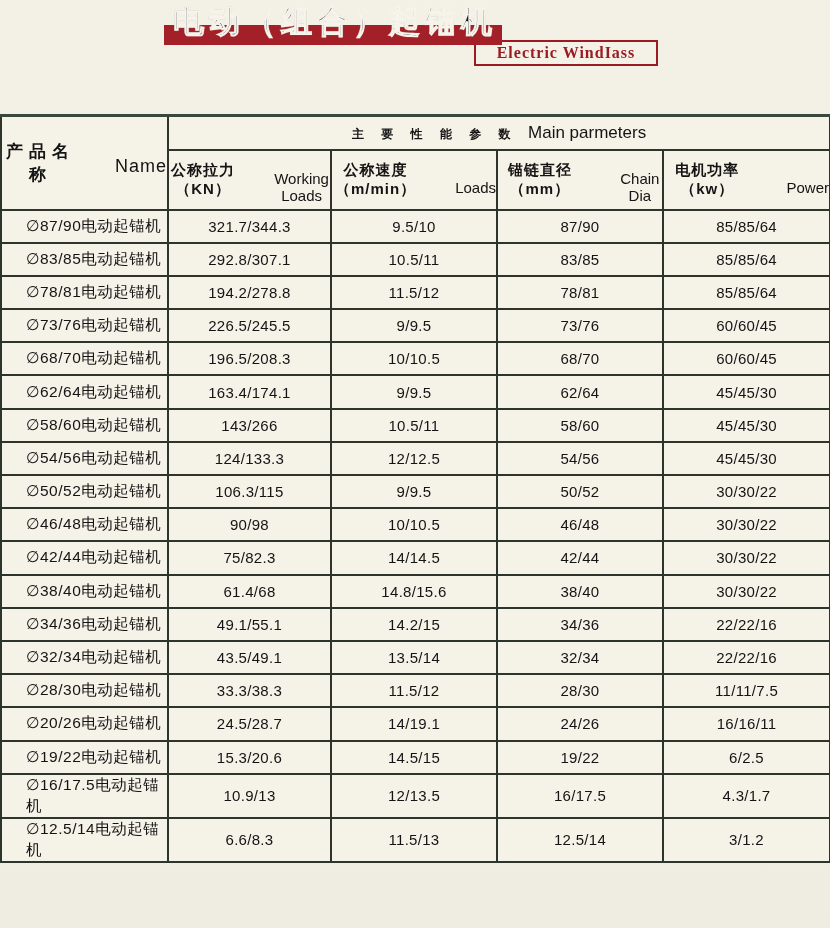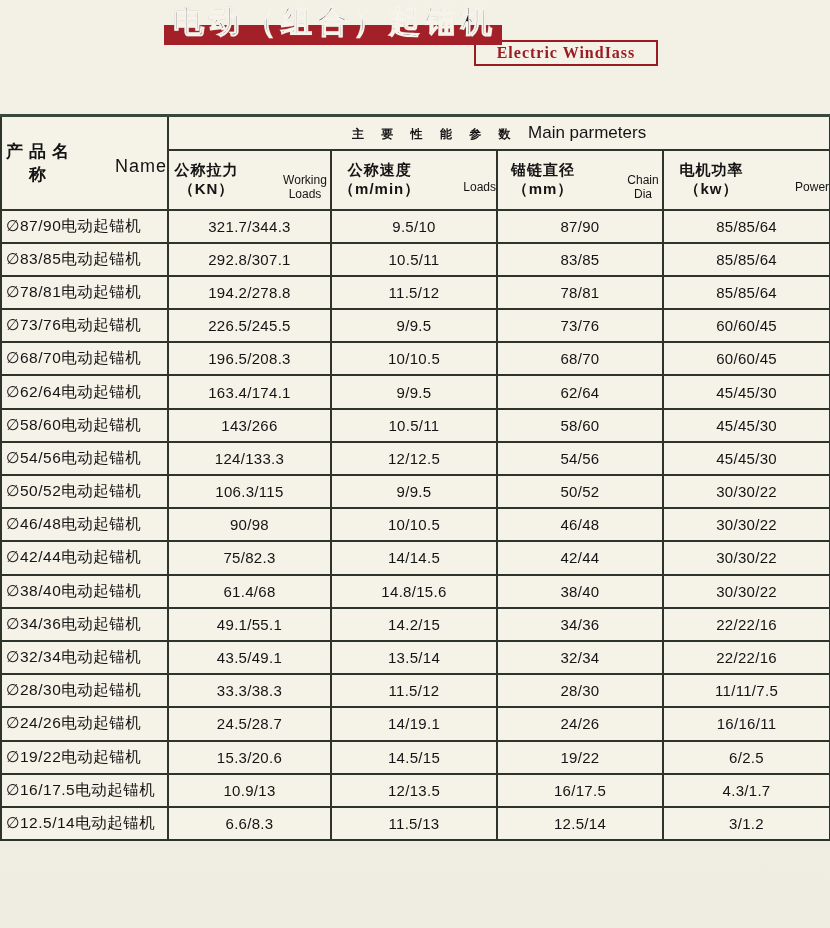--- a/index.html
+++ b/index.html
@@ -52,27 +52,27 @@
     overflow:hidden;
   }
   th.name-head { width:167px; vertical-align:middle; text-align:center; }
   .name-head .cn { font-size:17px; font-weight:bold; letter-spacing:6px; }
   .name-head .en { font-size:18px; font-weight:normal; margin-top:8px; letter-spacing:1px; }
   th.span-head { height:34px; text-align:center; vertical-align:middle; }
   .span-head .cn { font-size:12px; font-weight:bold; letter-spacing:7px; }
   .span-head .en { font-size:17px; font-weight:normal; margin-left:6px; letter-spacing:0px; }
   tr.sub-head-row th { height:60px; text-align:center; vertical-align:middle; font-weight:normal; }
   .sub-head .cn { font-size:15px; font-weight:bold; letter-spacing:1px; }
-  .sub-head .en { font-size:12px; margin-top:15px; }
+  .sub-head .en { font-size:15px; margin-top:15px; }
   tbody td {
     height:33.2px; font-size:15px; text-align:center; vertical-align:middle;
     letter-spacing:0.3px;
   }
   tbody td.cell-name {
-    text-align:left; padding-left:4px; font-size:15.5px; letter-spacing:0.5px;
+    text-align:left; padding-left:24px; font-size:15.5px; letter-spacing:0.5px;
   }
   .stack { display:flex; flex-direction:row; align-items:center; justify-content:center;gap:36px; }
   .inline { display:inline-block; }
 </style>
 </head>
 <body>
 
 <div class="title-en-box">
   <span class="title-en">Electric WindIass</span>
 </div>
@@ -227,21 +227,21 @@
     <td class="cell-value">22/22/16</td>
   </tr>
       <tr>
     <td class="cell-name">∅28/30电动起锚机</td>
     <td class="cell-value">33.3/38.3</td>
     <td class="cell-value">11.5/12</td>
     <td class="cell-value">28/30</td>
     <td class="cell-value">11/11/7.5</td>
   </tr>
       <tr>
-    <td class="cell-name">∅24/26电动起锚机</td>
+    <td class="cell-name">∅20/26电动起锚机</td>
     <td class="cell-value">24.5/28.7</td>
     <td class="cell-value">14/19.1</td>
     <td class="cell-value">24/26</td>
     <td class="cell-value">16/16/11</td>
   </tr>
       <tr>
     <td class="cell-name">∅19/22电动起锚机</td>
     <td class="cell-value">15.3/20.6</td>
     <td class="cell-value">14.5/15</td>
     <td class="cell-value">19/22</td>

